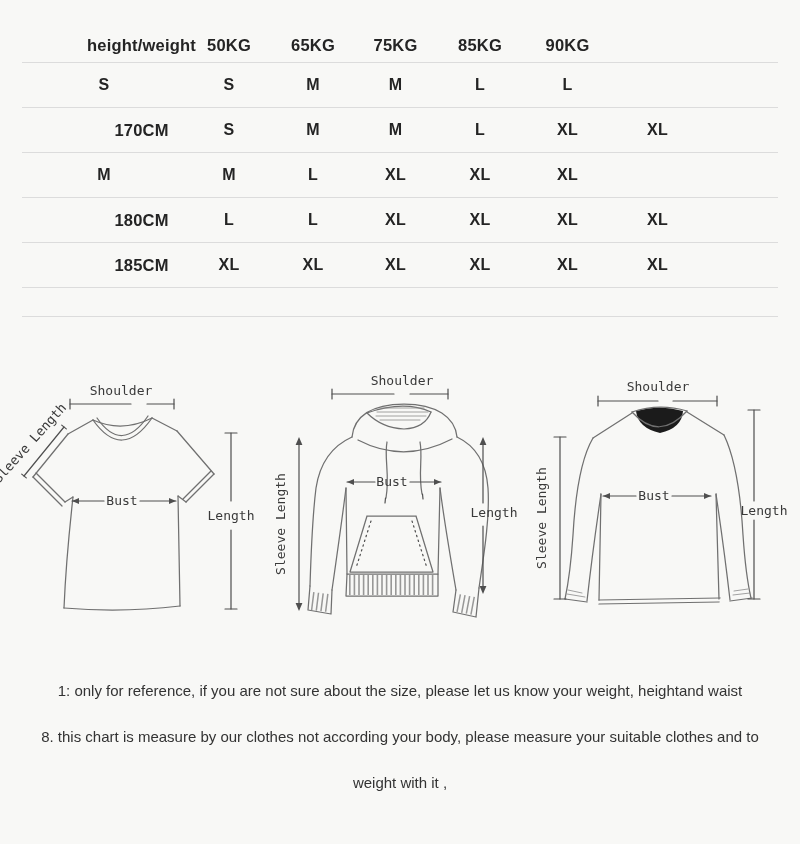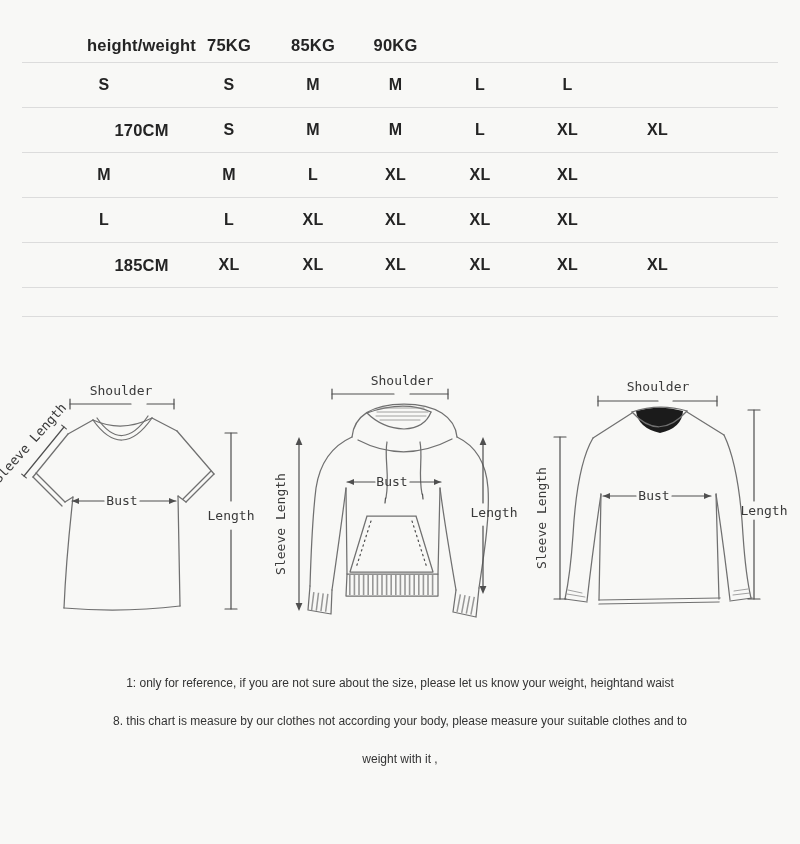--- a/index.html
+++ b/index.html
@@ -39,30 +39,32 @@
   .ar  { fill:#4f4f4f; stroke:none; }
   .rib { stroke:#7f7f7f; fill:none; opacity:0.8; }
   .dk  { fill:#1b1b1b; stroke:none; }
   svg text {
     font-family:"DejaVu Sans Mono", monospace;
     font-size:13px; fill:#3a3a3a; stroke:none; font-weight:normal;
   }
 
   
   .notes { position:absolute; top:664px; left:0; width:800px; text-align:center; }
-  .notes p { margin:0; height:38px; line-height:38px; font-size:12px; color:#333333; }
+  .notes p { margin:8px; height:38px; line-height:38px; font-size:15px; color:#333333; }
 </style>
 </head>
 <body>
 
 <div class="canvas">
 
   <div class="size-table">
     <div class="trow thead">
       <div class="c0">height/weight</div>
+      <div>50KG</div>
+      <div>65KG</div>
       <div>75KG</div>
       <div>85KG</div>
       <div>90KG</div>
     </div>
 
     <div class="trow tdata">
       <div>S</div>
       <div>S</div>
       <div>M</div>
       <div>M</div>
@@ -83,20 +85,21 @@
     <div class="trow tdata">
       <div>M</div>
       <div>M</div>
       <div>L</div>
       <div>XL</div>
       <div>XL</div>
       <div>XL</div>
     </div>
 
     <div class="trow tdata">
+      <div class="c0">180CM</div>
       <div>L</div>
       <div>L</div>
       <div>XL</div>
       <div>XL</div>
       <div>XL</div>
       <div>XL</div>
     </div>
 
     <div class="trow tdata">
       <div class="c0">185CM</div>

